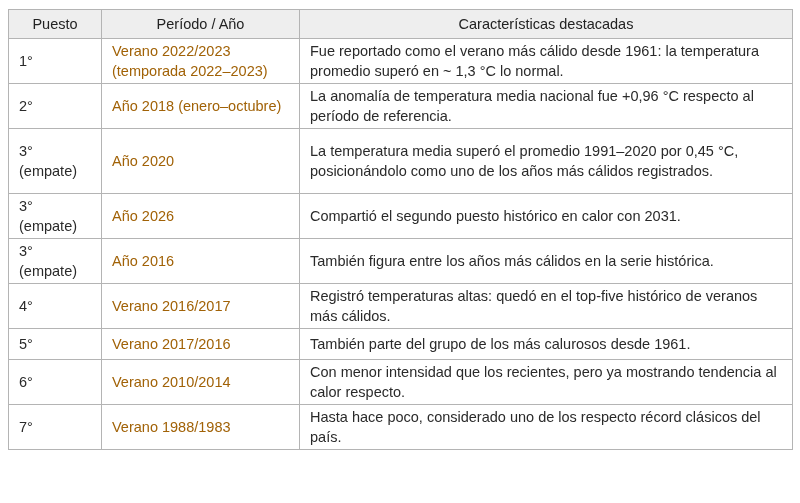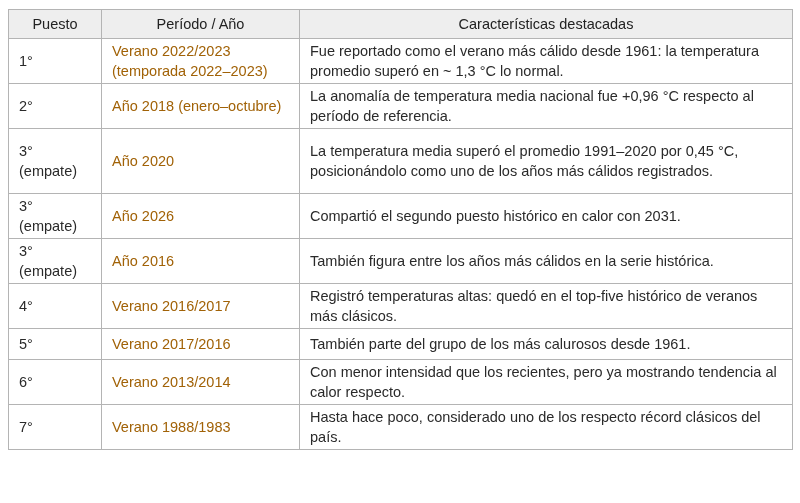--- a/index.html
+++ b/index.html
@@ -90,30 +90,30 @@
         <td>Compartió el segundo puesto histórico en calor con 2031.</td>
       </tr>
       <tr class="e2">
         <td class="rank"><span>3°</span><br><span>(empate)</span></td>
         <td class="period"><span>Año 2016</span></td>
         <td>También figura entre los años más cálidos en la serie histórica.</td>
       </tr>
       <tr class="h2">
         <td class="rank"><span>4°</span></td>
         <td class="period"><span>Verano 2016/2017</span></td>
-        <td>Registró temperaturas altas: quedó en el top-five histórico de veranos más clásicos.</td>
+        <td>Registró temperaturas altas: quedó en el top-five histórico de veranos más cálidos.</td>
       </tr>
       <tr class="h1">
         <td class="rank"><span>5°</span></td>
         <td class="period"><span>Verano 2017/2016</span></td>
         <td>También parte del grupo de los más calurosos desde 1961.</td>
       </tr>
       <tr class="h2">
         <td class="rank"><span>6°</span></td>
-        <td class="period"><span>Verano 2013/2014</span></td>
+        <td class="period"><span>Verano 2010/2014</span></td>
         <td>Con menor intensidad que los recientes, pero ya mostrando tendencia al calor respecto.</td>
       </tr>
       <tr class="h2">
         <td class="rank"><span>7°</span></td>
         <td class="period"><span>Verano 1988/1983</span></td>
         <td>Hasta hace poco, considerado uno de los respecto récord clásicos del país.</td>
       </tr>
     </tbody>
   </table>
 </div>

